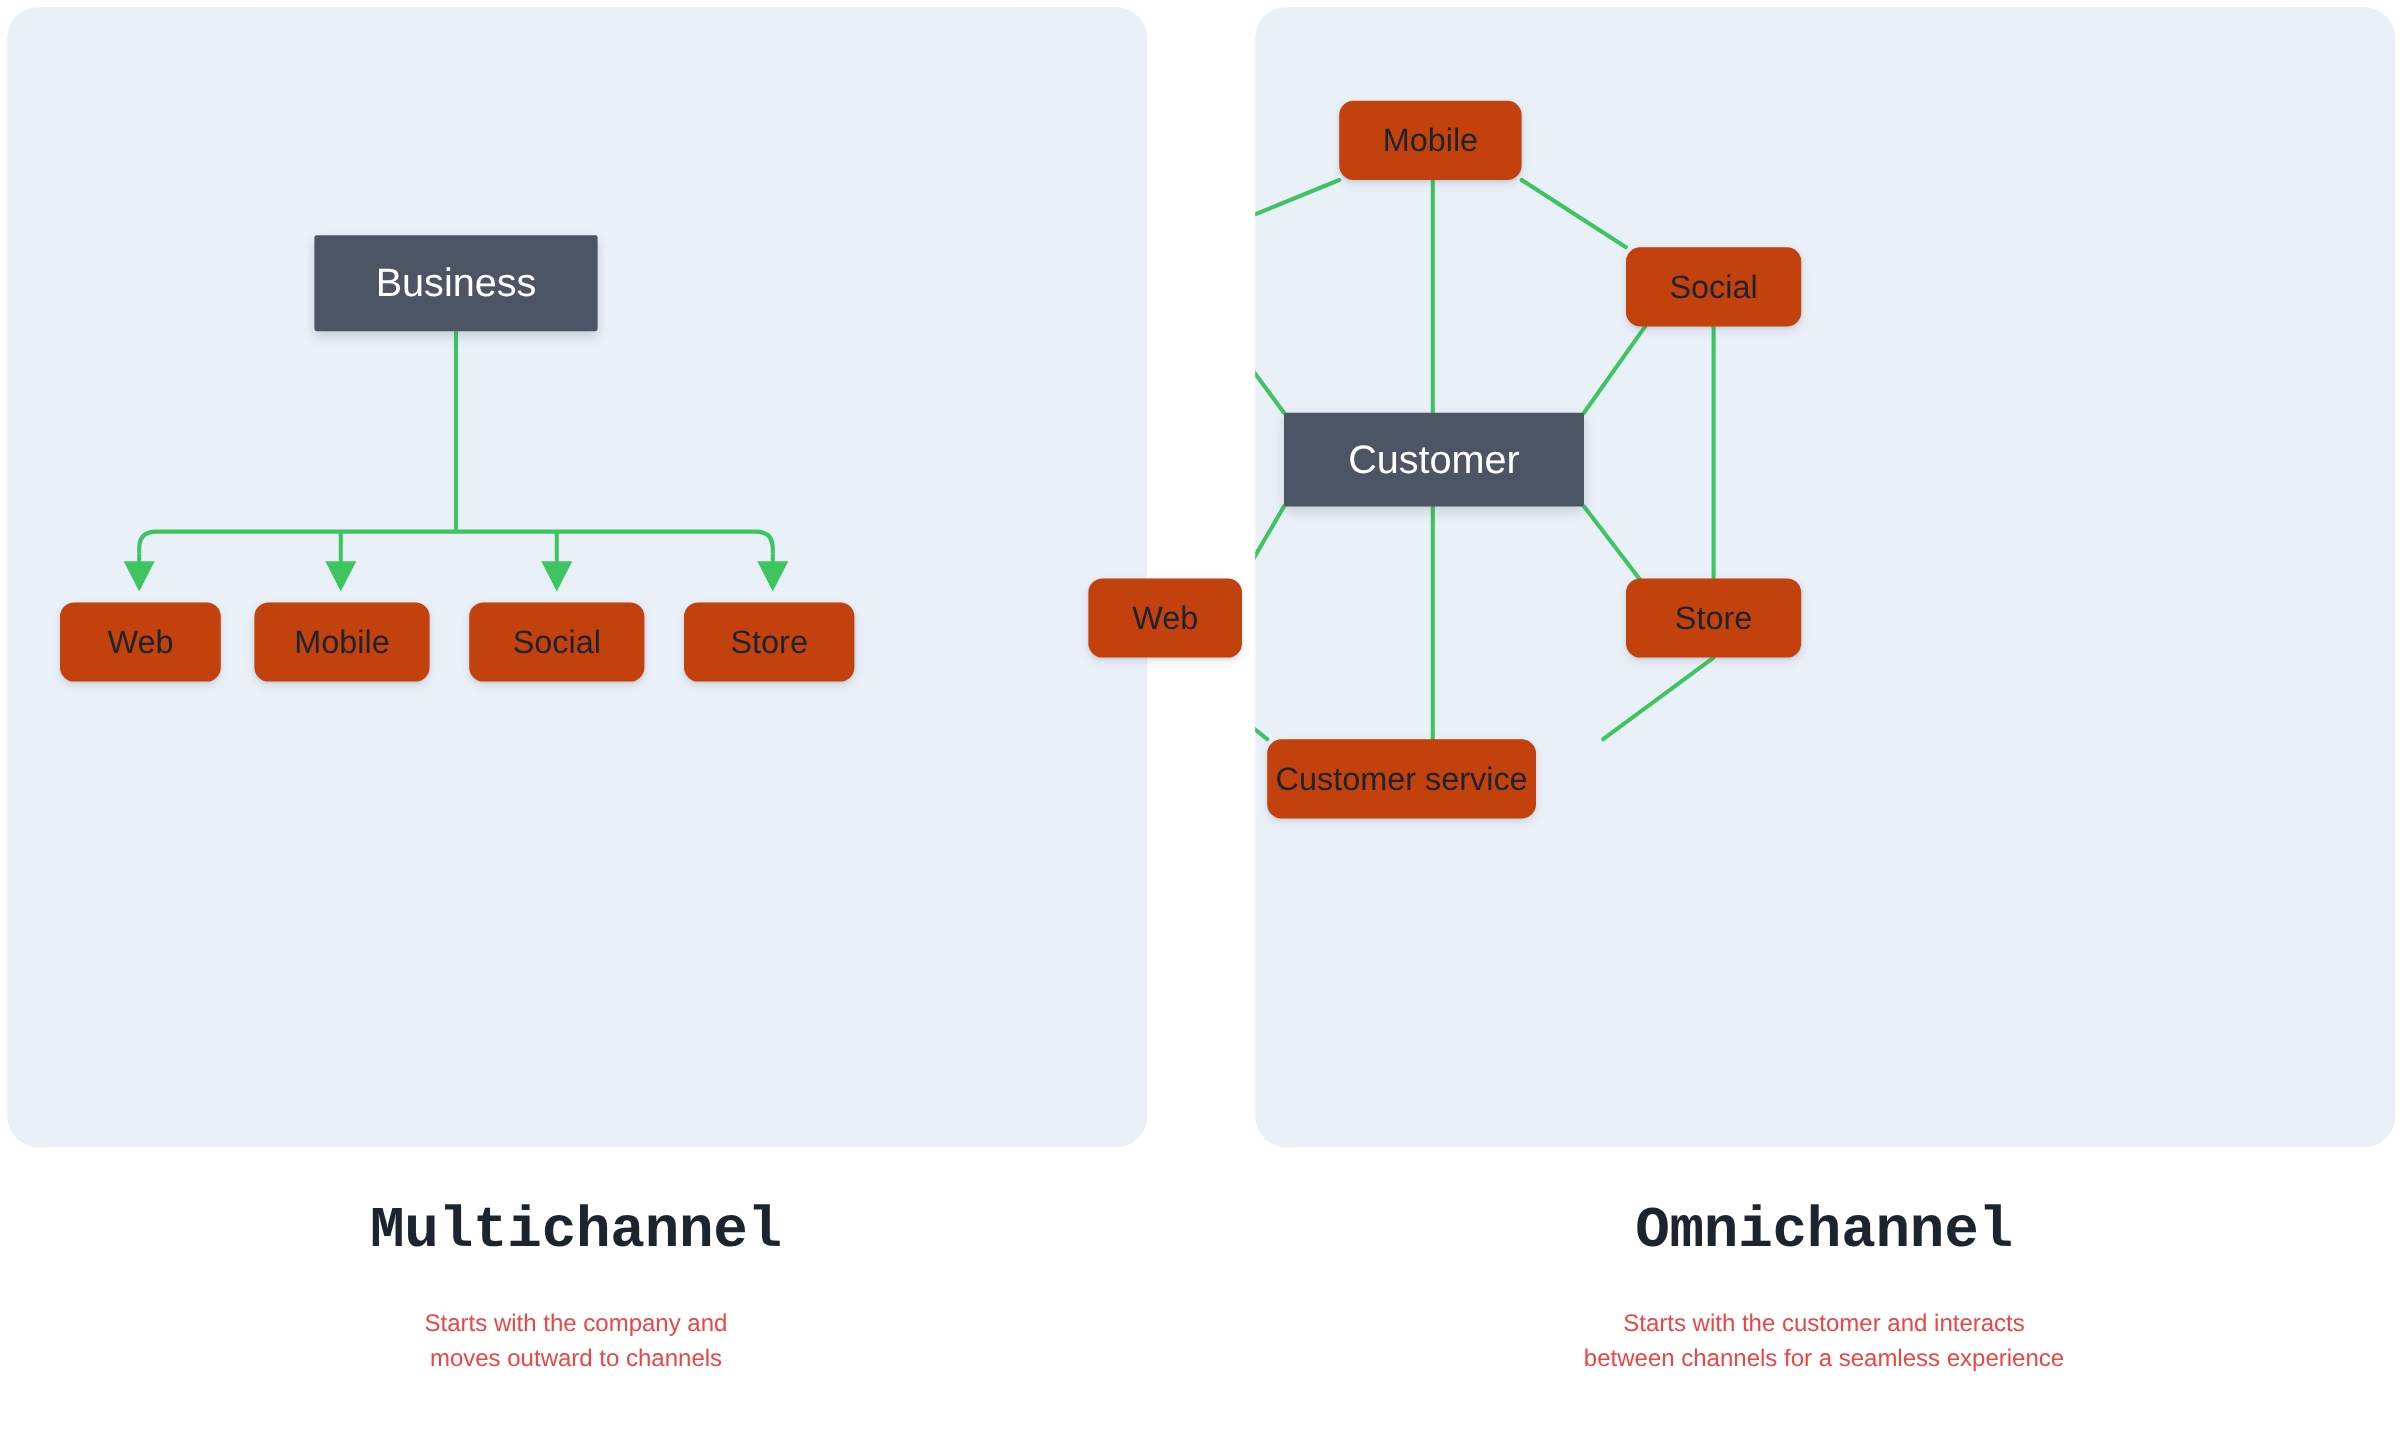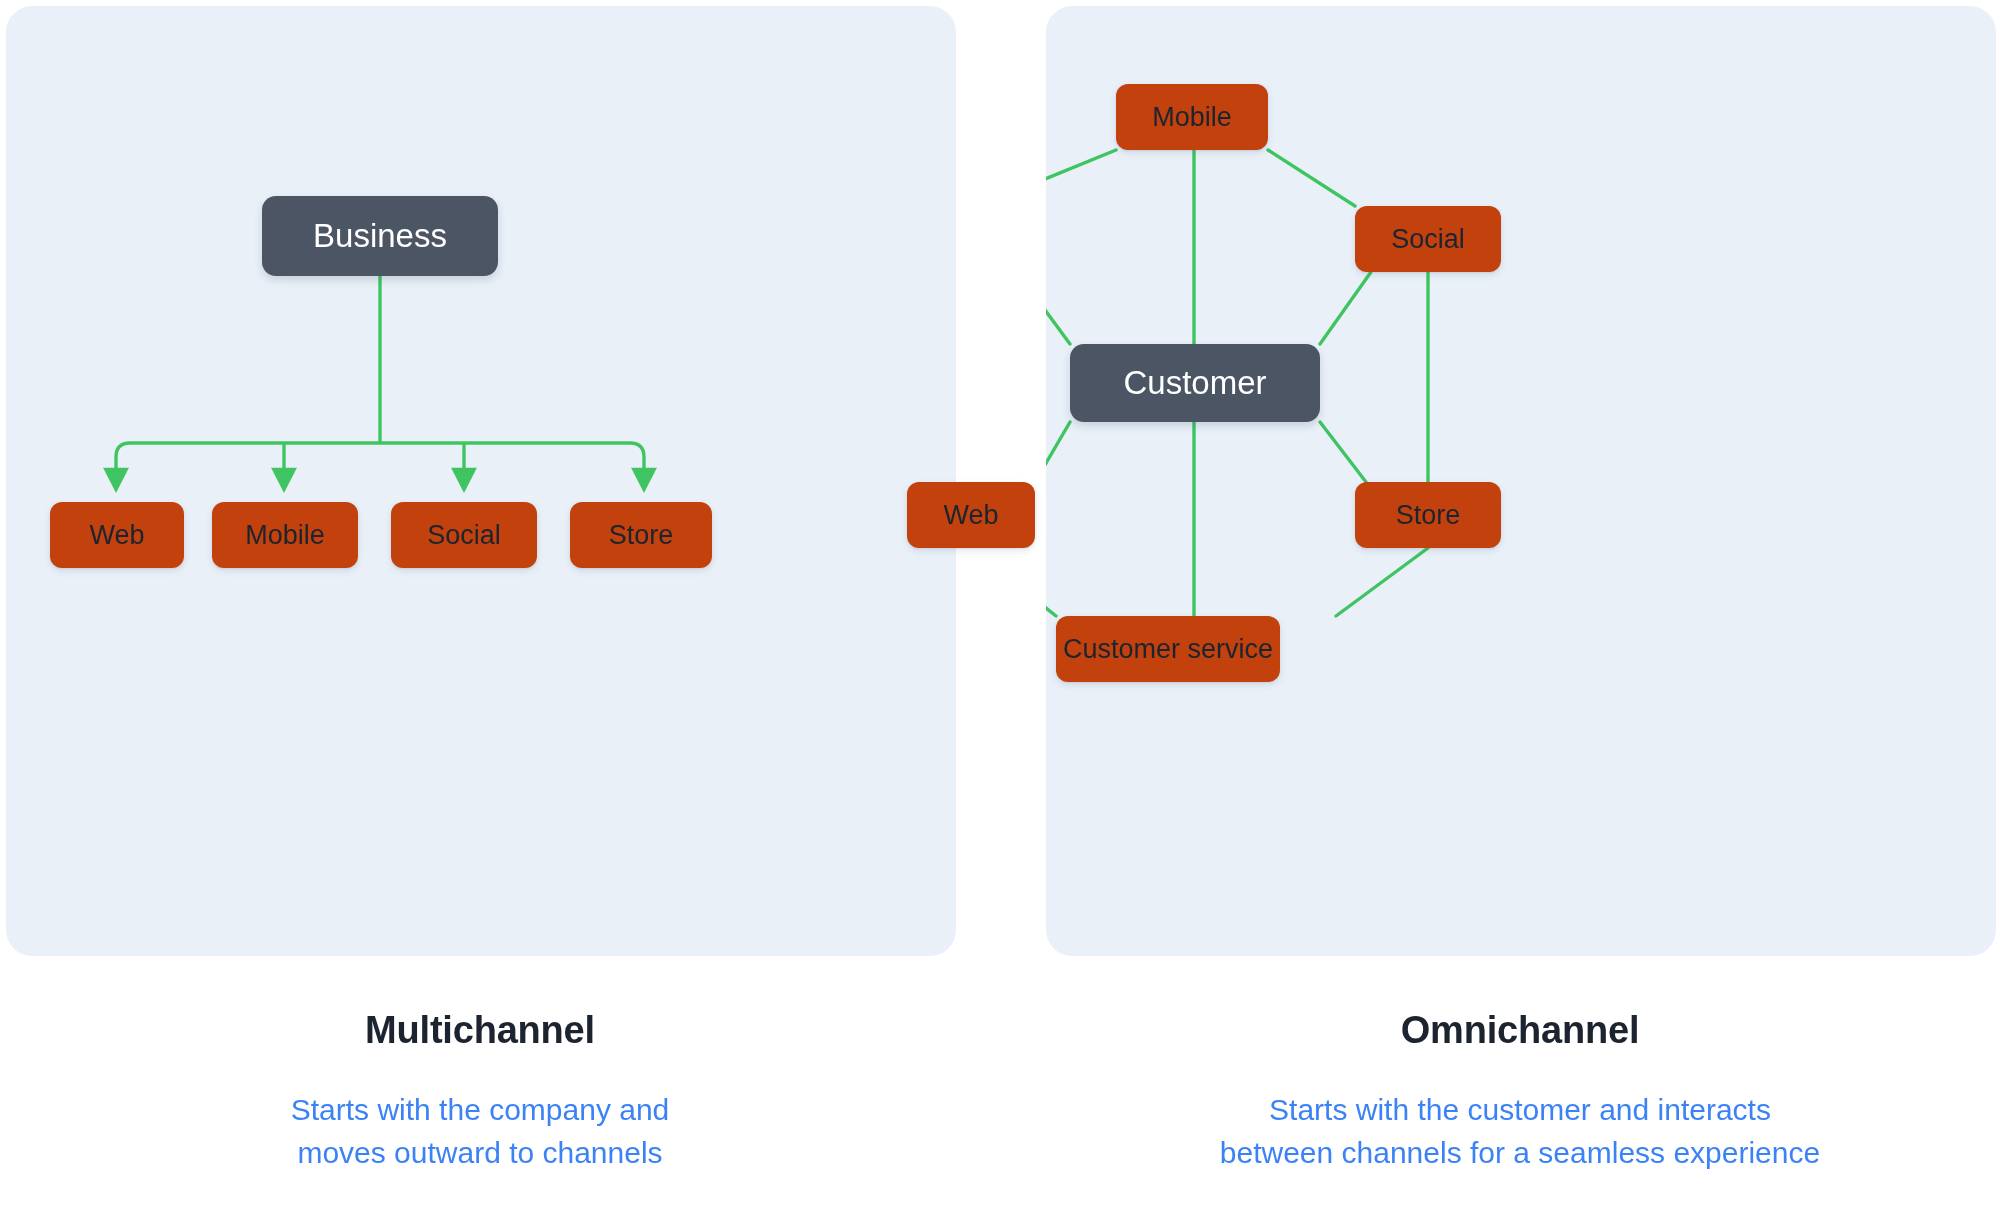--- a/index.html
+++ b/index.html
@@ -51,21 +51,21 @@
   .node-channel {
     background: #c2410c;
     color: #1c2430;
     font-size: 27px;
     box-shadow: 0 3px 7px rgba(60,80,110,0.13), 0 1px 2px rgba(60,80,110,0.10);
   }
   .node-hub {
     background: #4b5563;
     color: #ffffff;
     font-size: 33px;
-    border-radius: 14px;
+    border-radius: 2px;
     box-shadow: 0 4px 9px rgba(50,65,90,0.18);
   }
 
   
   #node-business { left: 256px; top: 190px;  width: 236px; height: 80px; }
   #node-m-web    { left: 44px;  top: 496px;  width: 134px; height: 66px; }
   #node-m-mobile { left: 206px; top: 496px;  width: 146px; height: 66px; }
   #node-m-social { left: 385px; top: 496px;  width: 146px; height: 66px; }
   #node-m-store  { left: 564px; top: 496px;  width: 142px; height: 66px; }
 
@@ -81,30 +81,31 @@
   
   .caption {
     position: absolute;
     text-align: center;
     top: 1000px;
   }
   #caption-left  { left: 0px;    width: 960px; }
   #caption-right { left: 1040px; width: 960px; }
 
   .caption-title {
-    font-size: 38px;
+    font-size: 48px;
     font-weight: bold;
     color: #1c2430;
     letter-spacing: -0.2px;
-    margin: 10px 0 36px 0;
+    margin: 0 0 36px 0;
     line-height: 1.1;
+    font-family: Liberation Mono, monospace;
   }
   .caption-desc {
-    font-size: 30px;
-    color: #3b82f6;
+    font-size: 20px;
+    color: #ef4444;
     line-height: 1.45;
     margin: 0 auto;
     max-width: 800px;
   }
 </style>
 </head>
 <body>
 
 <div class="stage">
 

